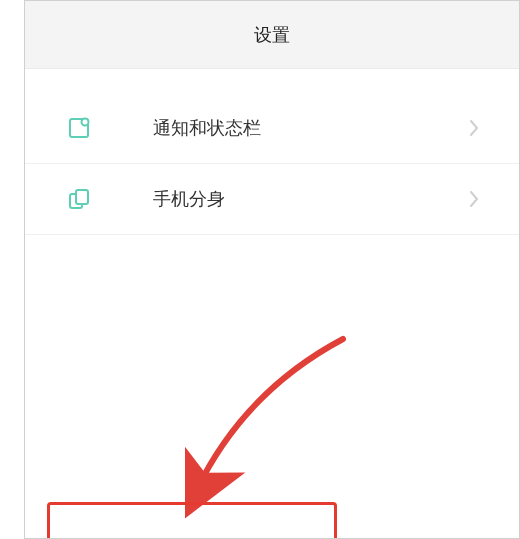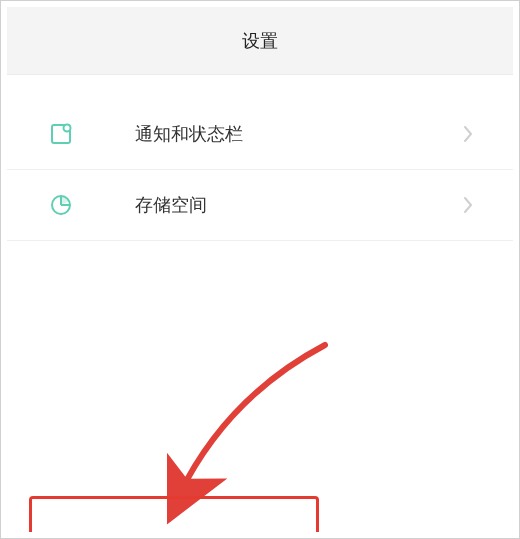--- a/index.html
+++ b/index.html
@@ -8,21 +8,22 @@
       height: 539px;
       background: #fff;
       font-family: -apple-system, "PingFang SC", "Microsoft YaHei", sans-serif;
       overflow: hidden;
       position: relative;
     }
     .outer-border {
       position: absolute;
       inset: 0;
       border: 1px solid #d0d0d0;
-      padding: 6px;
+      padding: 0;
+      margin-left: 24px;
     }
     .inner {
       width: 100%;
       height: 100%;
       background: #fff;
       position: relative;
       overflow: hidden;
     }
     .header {
       height: 68px;
@@ -110,38 +111,36 @@
         </span>
         <span class="row-label">通知和状态栏</span>
         <span class="chevron">
           <svg width="10" height="18" viewBox="0 0 10 18" fill="none">
               <path d="M2 2 L8 9 L2 16" stroke="#cfcfcf" stroke-width="2" fill="none" stroke-linecap="round"></path>
             </svg>
         </span>
       </div>
 
 
-
-
       <div class="row">
         <span class="icon-slot">
           <svg width="24" height="24" viewBox="0 0 24 24" fill="none">
-            <circle cx="12" cy="12" r="9" stroke="#5ecfb5" stroke-width="2"></circle>
-            <path d="M12 12 L12 3 A9 9 0 0 1 20 8 Z" fill="#5ecfb5" opacity="0.25"></path>
-            <path d="M12 12 L12 3" stroke="#5ecfb5" stroke-width="2"></path>
-            <path d="M12 12 L21 12" stroke="#5ecfb5" stroke-width="2"></path>
+            <rect x="3" y="7" width="12" height="14" rx="2" stroke="#5ecfb5" stroke-width="2"></rect>
+            <rect x="9" y="3" width="12" height="14" rx="2" stroke="#5ecfb5" stroke-width="2" fill="#fff"></rect>
           </svg>
         </span>
-        <span class="row-label">存储空间</span>
+        <span class="row-label">手机分身</span>
         <span class="chevron">
           <svg width="10" height="18" viewBox="0 0 10 18" fill="none">
               <path d="M2 2 L8 9 L2 16" stroke="#cfcfcf" stroke-width="2" fill="none" stroke-linecap="round"></path>
             </svg>
         </span>
       </div>
+
+
 
 
     </div>
 
     <svg class="arrow-overlay" width="170" height="200" viewBox="0 0 170 200">
       <defs>
         <marker id="ahead" markerWidth="14" markerHeight="14" refX="6" refY="6" orient="auto">
           <path d="M0,0 L12,6 L0,12 L3,6 Z" fill="#e04038"></path>
         </marker>
       </defs>

